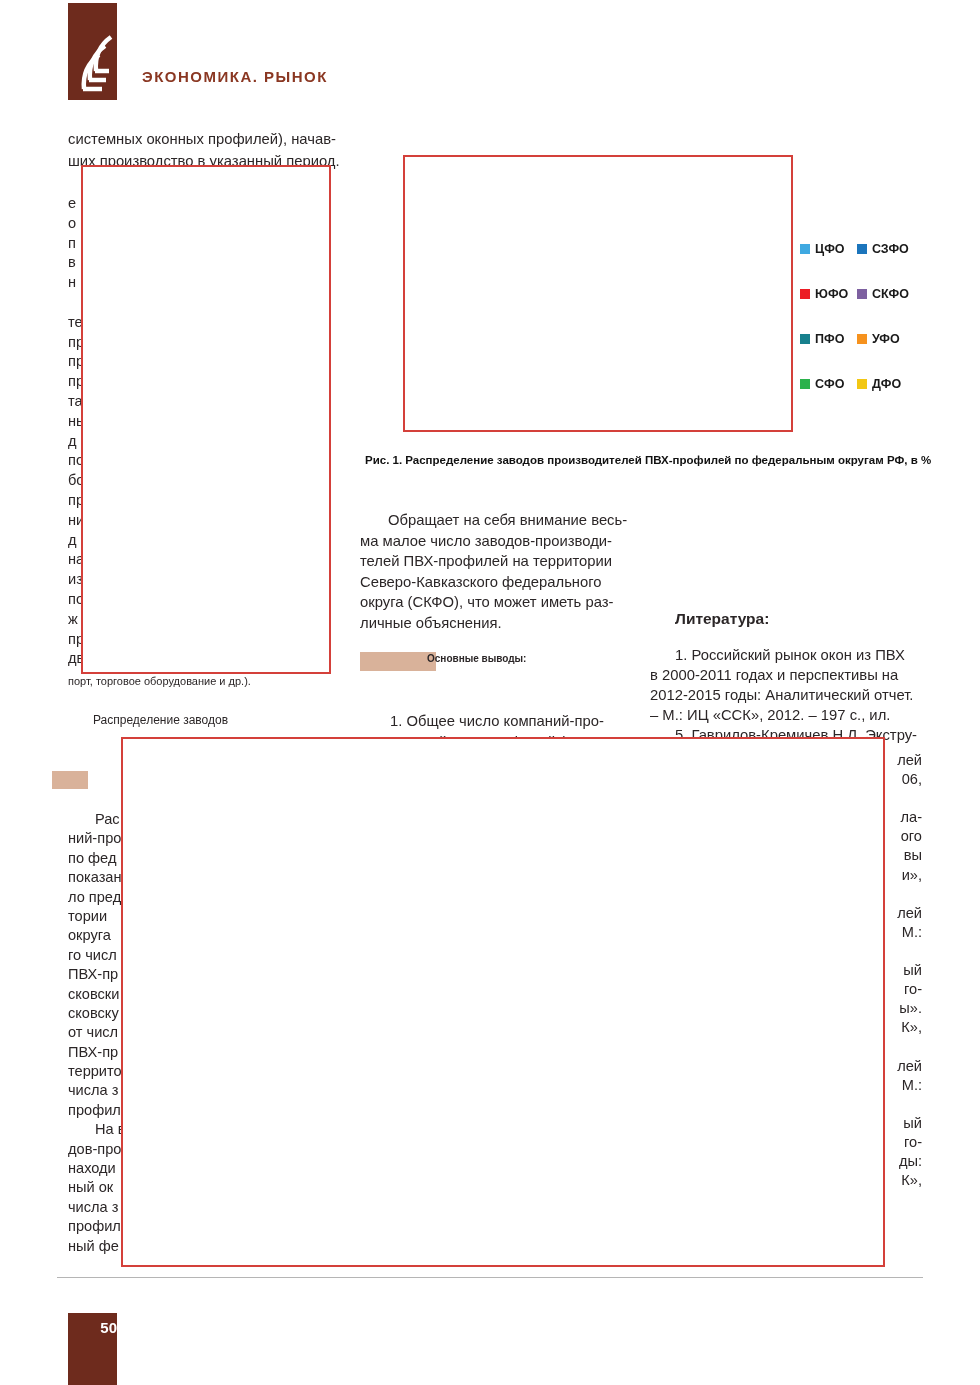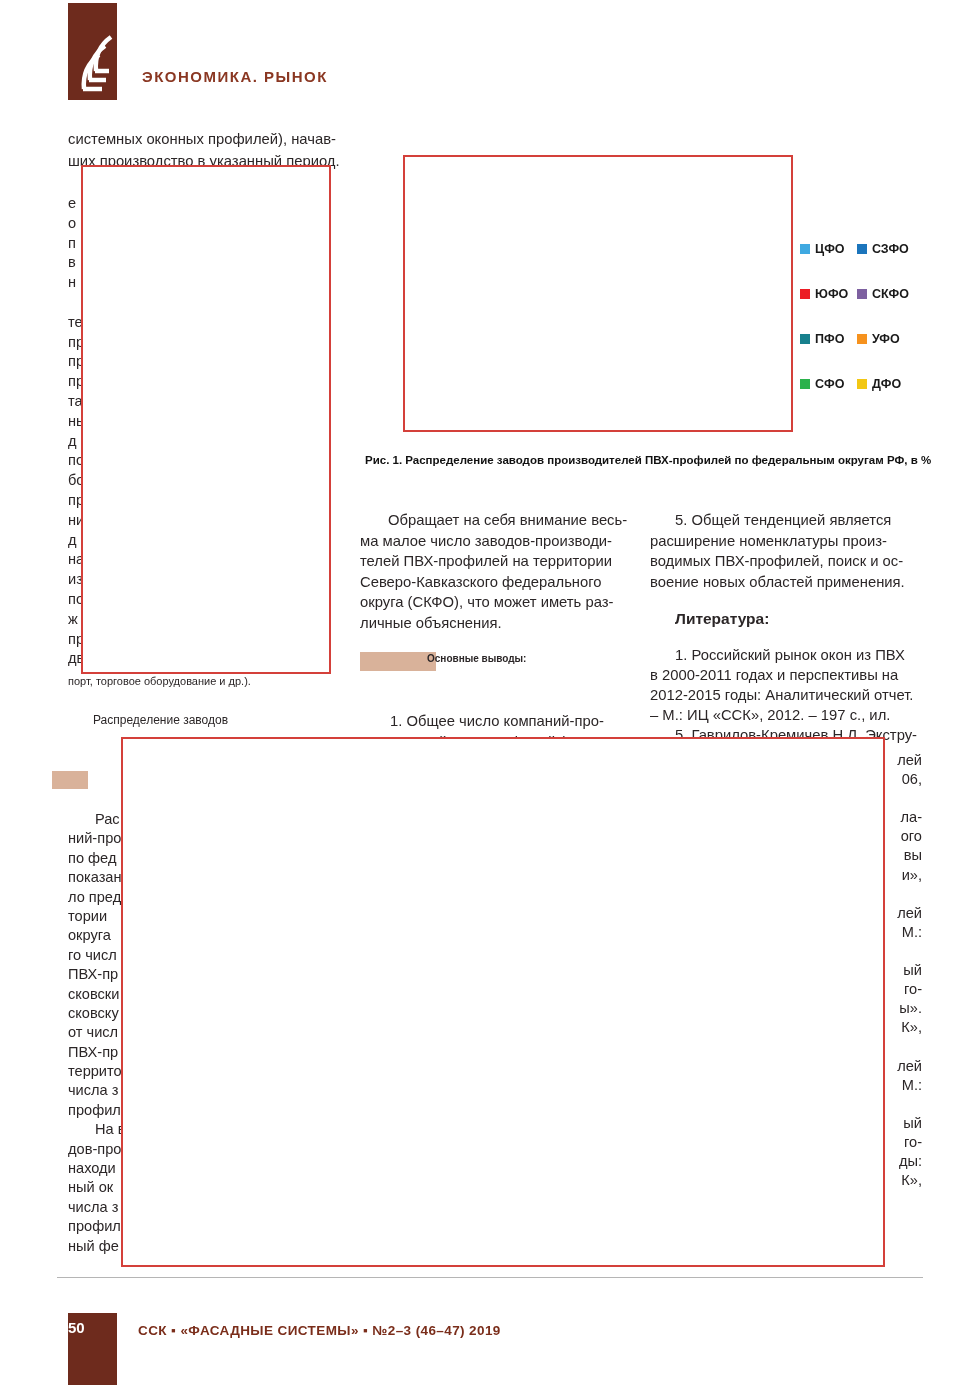--- a/index.html
+++ b/index.html
@@ -59,21 +59,21 @@
   
   .bar-left{left:52px;top:771px;width:36px;height:18px;background:#d9b29a;}
 
   
   .redaction{background:#ffffff;border:2px solid #d4403a;box-sizing:border-box;z-index:5;}
   .box1{left:81px;top:165px;width:250px;height:509px;}
   .box2{left:121px;top:737px;width:764px;height:530px;}
 
   
   .hairline{left:57px;top:1277px;width:866px;height:1px;background:#b5b5b5;}
-  .footer-block{left:68px;top:1313px;width:49px;height:72px;background:#6e2b1d;text-align:left;}
+  .footer-block{left:68px;top:1313px;width:49px;height:72px;background:#6e2b1d;text-align:right;}
   .footer-num{color:#fff;font-size:15px;font-weight:700;line-height:15px;margin-top:7px;}
   .footer-text{left:138px;top:1323px;font-size:13.5px;font-weight:700;letter-spacing:0.4px;color:#7a2d1a;white-space:nowrap;}
 </style>
 </head>
 <body>
 
 <div class="page">
 
   <div class="abs logo-block">
     <svg width="49" height="97" viewBox="0 0 49 97">
@@ -219,27 +219,20 @@
     </div>
   <div class="abs bar-mid"></div>
   <div class="abs mid-subhead">Основные выводы:</div>
   <div class="abs frags mid-para2">
 
   <div class="fline">1. Общее число компаний-про-</div>
       <div class="fline">изводителей ПВХ-профилей (ППИ</div>
       <div class="fline">из ПВХ) в настоящее время состав</div>
     </div>
 
-  <div class="abs frags right-para1">
-
-  <div class="fline">5. Общей тенденцией является</div>
-      <div class="fline">расширение номенклатуры произ-</div>
-      <div class="fline">водимых ПВХ-профилей, поиск и ос-</div>
-      <div class="fline">воение новых областей применения.</div>
-    </div>
   <div class="abs right-subhead">Литература:</div>
   <div class="abs frags right-refs">
 
   <div class="fline">1. Российский рынок окон из ПВХ</div>
       <div class="fline">в 2000-2011 годах и перспективы на</div>
       <div class="fline">2012-2015 годы: Аналитический отчет.</div>
       <div class="fline">– М.: ИЦ «ССК», 2012. – 197 с., ил.</div>
       <div class="fline">5. Гаврилов-Кремичев Н.Л. Экстру-</div>
     </div>
   <div class="abs frags right-frags">
@@ -269,15 +262,14 @@
       <div class="fline">К»,</div>
     </div>
 
   <div class="abs redaction box1"></div>
   <div class="abs redaction box2"></div>
 
   <div class="abs hairline"></div>
   <div class="abs footer-block">
     <div class="footer-num">50</div>
   </div>
-  <div class="abs footer-text">ССК ▪ «ФАСАДНЫЕ СИСТЕМЫ» ▪ №2–3 (46–47) 2019</div>
 
 </div>
 
 </body></html>

